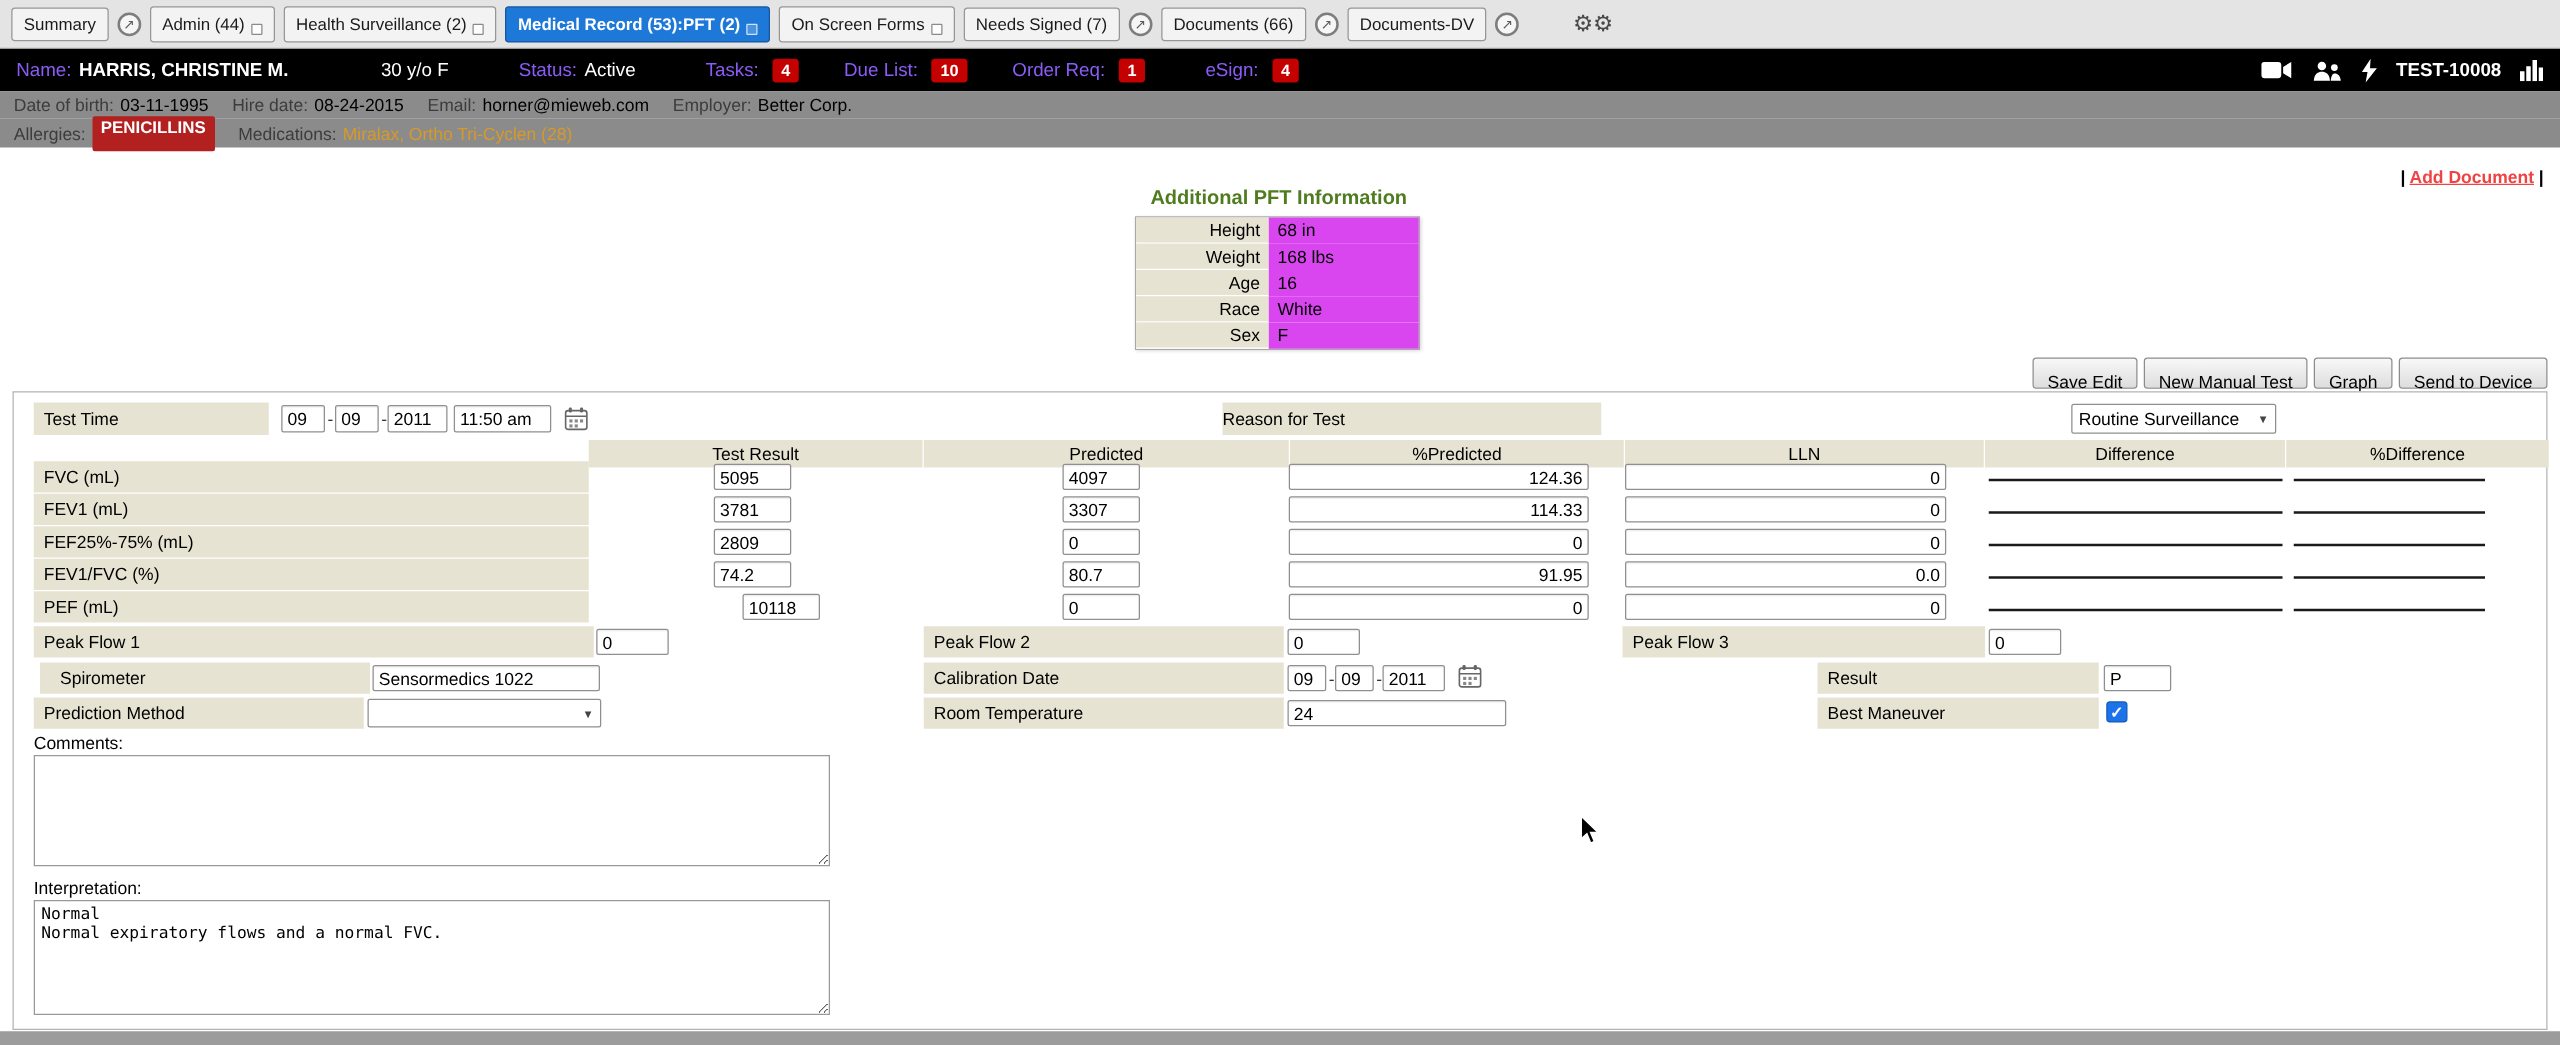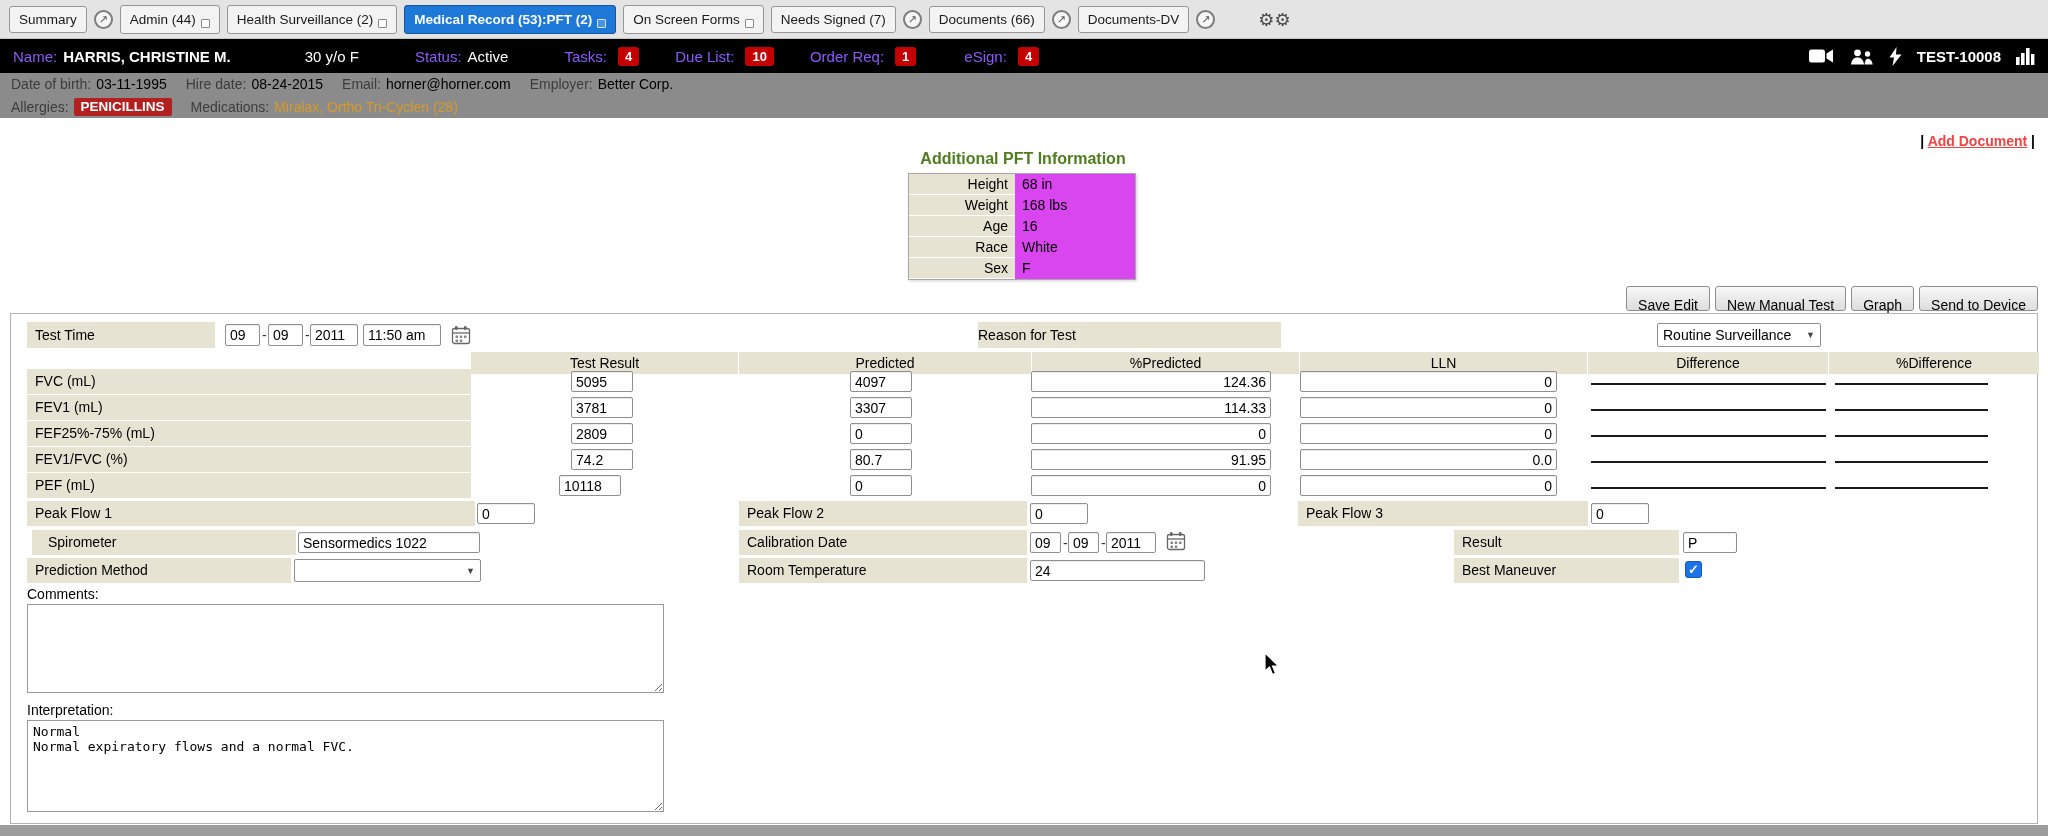--- a/index.html
+++ b/index.html
@@ -21,21 +21,21 @@
   .pname{font-weight:bold}
   .badge{background:#c40000;color:#fff;font-weight:bold;font-size:13px;padding:2px 7px;border-radius:3px;margin-left:5px;cursor:pointer;line-height:15px}
   .pbar-right{margin-left:auto;display:flex;align-items:center;gap:15px}
   .pbar-right svg{display:block;cursor:pointer}
   .pid{font-weight:bold;font-size:15px}
 
   
   .dbar{position:absolute;left:0;width:100%;background:#8b8b8b;display:flex;align-items:center;font-size:14px;padding:0 11px;color:#000}
   .dbar .lbl{color:#262626;opacity:.78;margin-right:5px;white-space:nowrap}
   .dbar .val{color:#000;margin-right:19px;white-space:nowrap}
-  .allergy-badge{background:#b32020;color:#fff;font-weight:bold;padding:1px 7px 2px;border-radius:2px;margin-right:19px;font-size:13.5px;cursor:pointer}
+  .allergy-badge{background:#b32020;color:#fff;font-weight:bold;padding:1px 7px 12px;border-radius:2px;margin-right:19px;font-size:13.5px;cursor:pointer}
   .meds{color:#d79a28;cursor:pointer}
 
   
   .adddoc{position:absolute;top:133px;right:13px;font-size:14px;font-weight:bold;color:#000}
   .adddoc a{text-decoration:underline;cursor:pointer;color:#ef4444}
   .pft-title{position:absolute;left:858px;top:150px;width:330px;text-align:center;font-size:16px;font-weight:bold;color:#4e7c1f}
   .pft-table{position:absolute;left:908px;top:173px;width:228px;border:1px solid #a8a8a8;background:#fff;box-shadow:1px 1px 3px rgba(0,0,0,.18)}
   .pft-row{display:flex;height:21px;line-height:20px;font-size:14px}
   .pft-row .pl{width:106px;background:#e7e3d2;text-align:right;padding-right:7px;border-bottom:1px solid #fff}
   .pft-row .pv{flex:1;padding-left:7px;background:#d946ef}
@@ -146,21 +146,21 @@
         </svg>
     </div>
   </div>
 
   <div class="dbar" style="top:73px;height:22px">
     <span class="lbl">Date of birth:</span>
     <span class="val">03-11-1995</span>
     <span class="lbl">Hire date:</span>
     <span class="val">08-24-2015</span>
     <span class="lbl">Email:</span>
-    <span class="val">horner@horner.com</span>
+    <span class="val">horner@mieweb.com</span>
     <span class="lbl">Employer:</span>
     <span class="val">Better Corp.</span>
   </div>
   <div class="dbar" style="top:95px;height:23px">
     <span class="lbl">Allergies:</span>
     <span class="allergy-badge">PENICILLINS</span>
     <span class="lbl">Medications:</span>
     <span class="meds">Miralax, Ortho Tri-Cyclen (28)</span>
   </div>
 
@@ -260,21 +260,21 @@
 
     <div class="cell" style="left:16px;top:133px;width:444px">FEV1/FVC (%)</div>
     <input class="fin" style="left: 560px; top: 135px; width: 62px;" value="74.2">
     <input class="fin" style="left: 839px; top: 135px; width: 62px;" value="80.7">
     <input class="fin rt" style="left: 1020px; top: 135px; width: 240px;" value="91.95">
     <input class="fin rt" style="left: 1289px; top: 135px; width: 257px;" value="0.0">
     <div class="uline" style="left:1580px;top:133px;width:235px"></div>
     <div class="uline" style="left:1824px;top:133px;width:153px"></div>
 
     <div class="cell" style="left:16px;top:159px;width:444px">PEF (mL)</div>
-    <input class="fin" style="left: 548px; top: 161px; width: 62px;" value="10118">
+    <input class="fin" style="left: 583px; top: 161px; width: 62px;" value="10118">
     <input class="fin" style="left: 839px; top: 161px; width: 62px;" value="0">
     <input class="fin rt" style="left: 1020px; top: 161px; width: 240px;" value="0">
     <input class="fin rt" style="left: 1289px; top: 161px; width: 257px;" value="0">
     <div class="uline" style="left:1580px;top:159px;width:235px"></div>
     <div class="uline" style="left:1824px;top:159px;width:153px"></div>
 
     <div class="cell" style="left:16px;top:187px;width:448px">Peak Flow 1</div>
     <input class="fin" style="left: 466px; top: 189px; width: 58px;" value="0">
     <div class="cell" style="left:728px;top:187px;width:288px">Peak Flow 2</div>
     <input class="fin" style="left: 1019px; top: 189px; width: 58px;" value="0">

